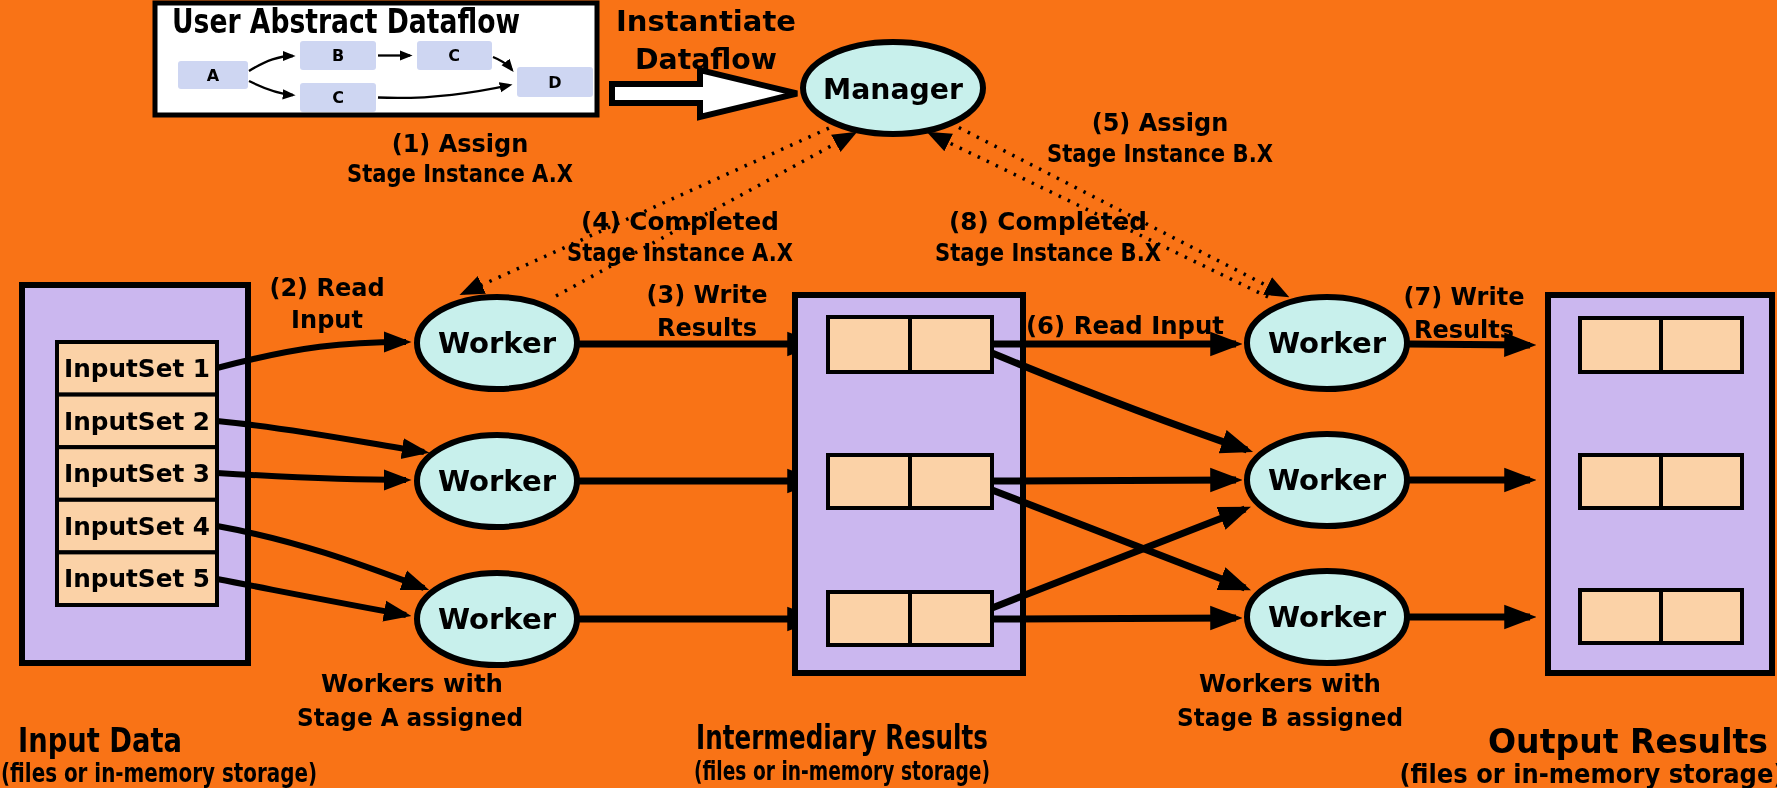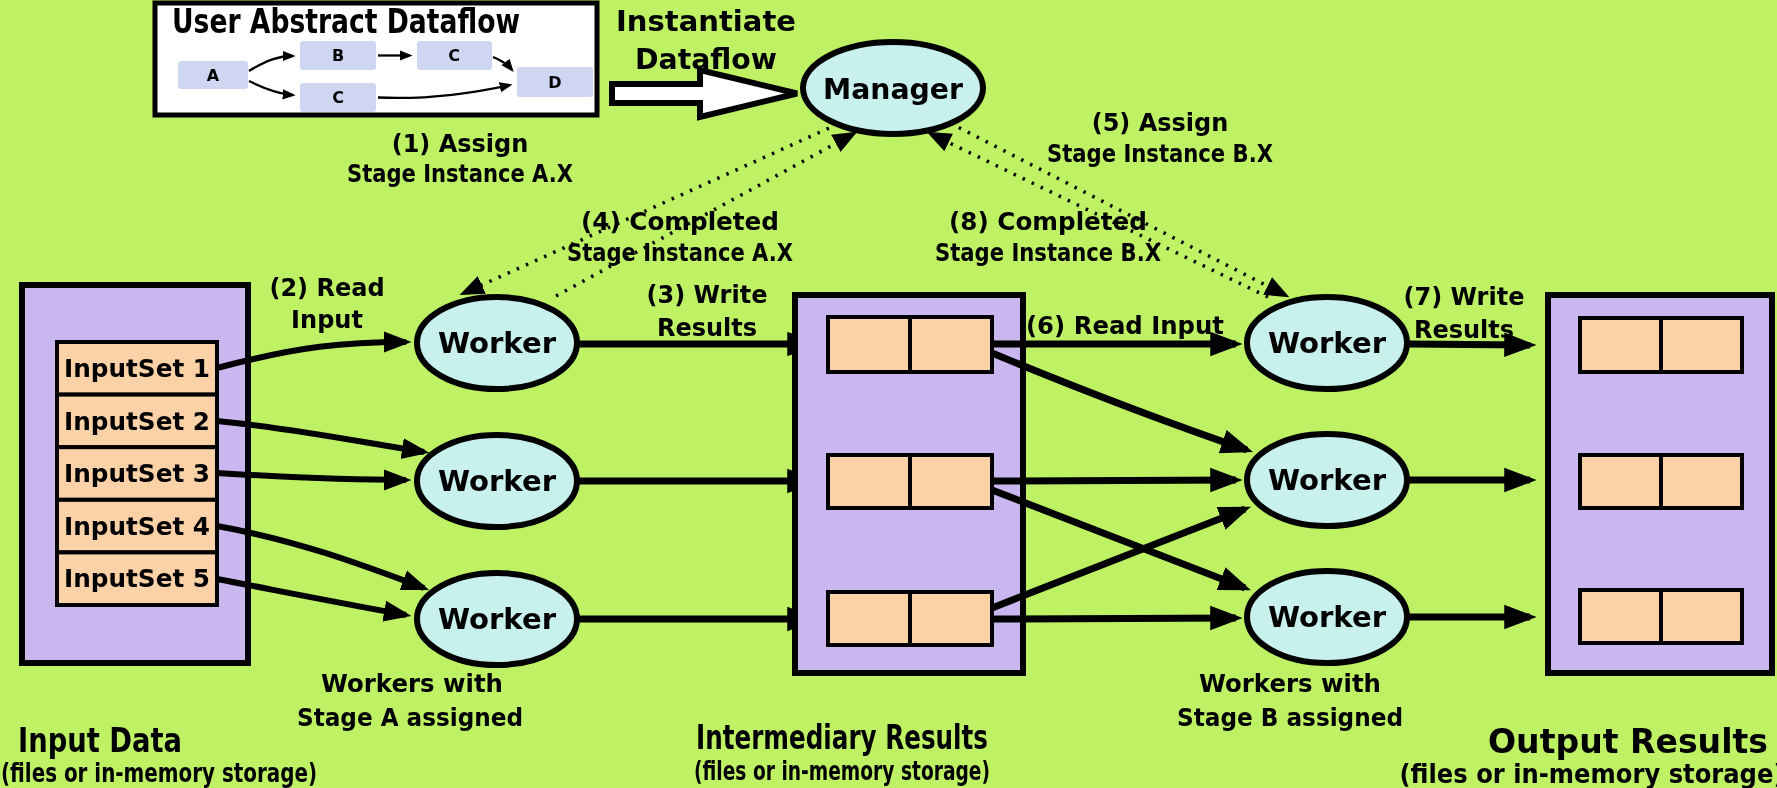--- a/index.html
+++ b/index.html
@@ -1,16 +1,16 @@
 <!DOCTYPE html>
 <html><head>
 <meta charset="utf-8">
 <style>
   html,body{margin:0;padding:0;background:#ffffff;}
-  .wrap{width:1777px;height:788px;position:relative;overflow:hidden;background:#bef264;text-align:right;}
+  .wrap{width:1777px;height:788px;position:relative;overflow:hidden;background:#f97316;text-align:right;}
   svg{display:block;}
   text{font-family:"DejaVu Sans","Liberation Sans",sans-serif;font-weight:bold;fill:#000;}
   .mid{text-anchor:middle;}
   .edge{stroke:#000;fill:none;}
 </style>
 </head>
 <body>
 
 <div class="wrap">
 <svg width="1777" height="788" viewBox="0 0 1777 788">

